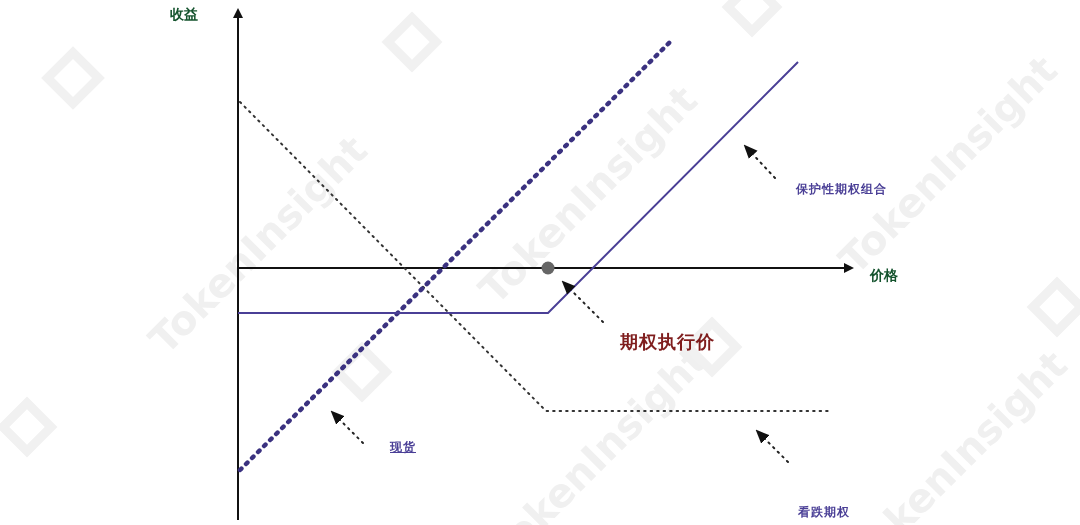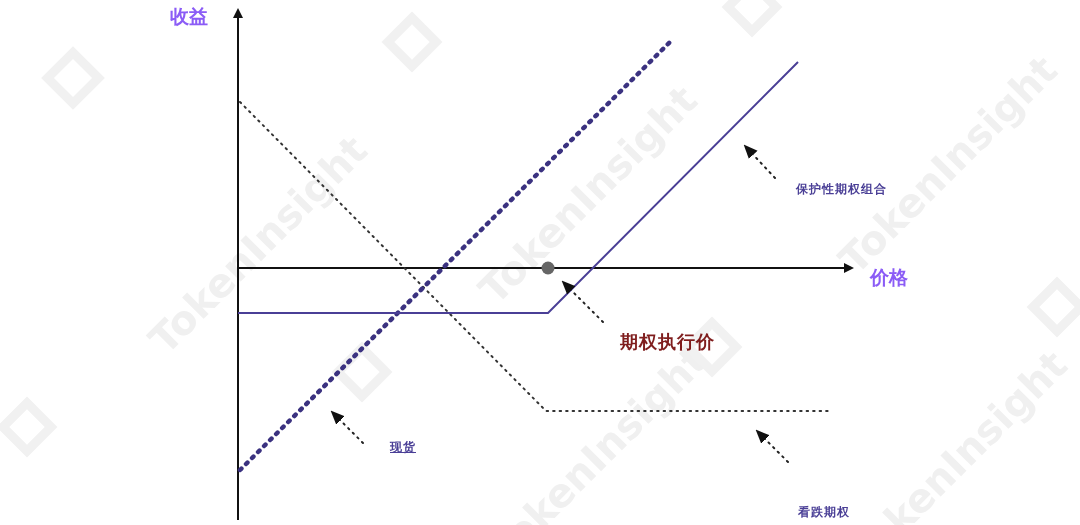--- a/index.html
+++ b/index.html
@@ -1,20 +1,20 @@
 <!DOCTYPE html>
 <html><head>
 <meta charset="utf-8">
 <style>
   html, body { margin: 0; padding: 0; background: #ffffff; }
   body { width: 1080px; height: 525px; position: relative; overflow: hidden;
          font-family: "DejaVu Sans", "Liberation Sans", sans-serif; }
   #stage { position: absolute; left: 0; top: 0; width: 1080px; height: 525px; }
   .lbl { position: absolute; font-weight: bold; white-space: nowrap; line-height: 1; }
-  .axis-lbl { color: #8b5cf6; font-size: 19px; }
+  .axis-lbl { color: #14532d; font-size: 14px; }
   .purple-lbl { color: #4a3f96; font-size: 12px; letter-spacing: 1px; }
   .gray-lbl { color: #7f1d1d; font-size: 18px; letter-spacing: 1px; }
   .wm { position: absolute; color: #f0f0f0; font-size: 40px; font-weight: bold;
         transform: rotate(-45deg); transform-origin: left top; white-space: nowrap; }
 </style>
 </head>
 <body>
 
 <div id="stage">
 

